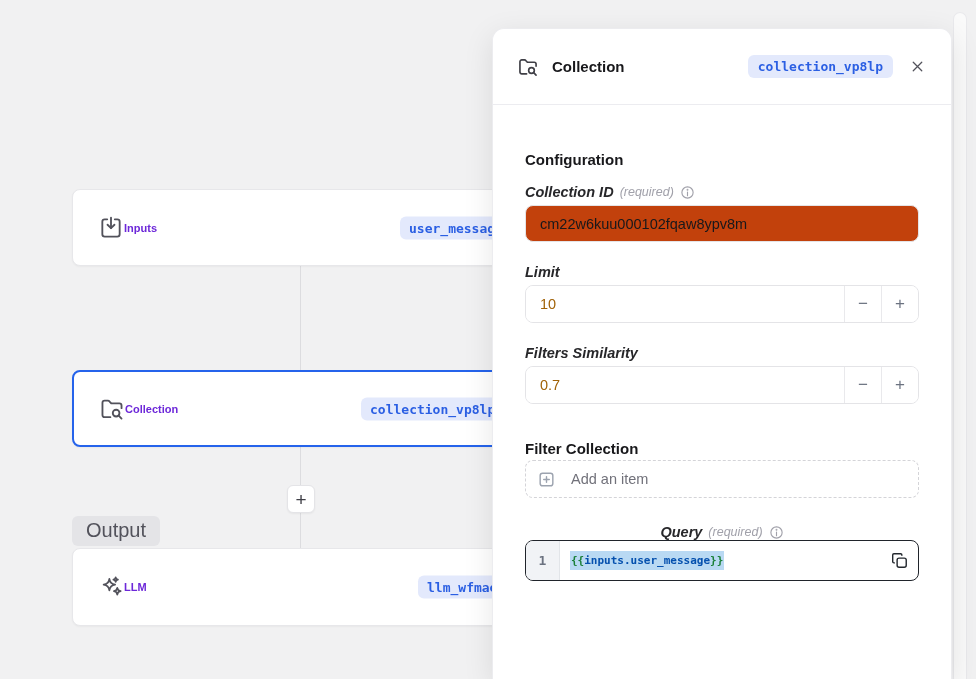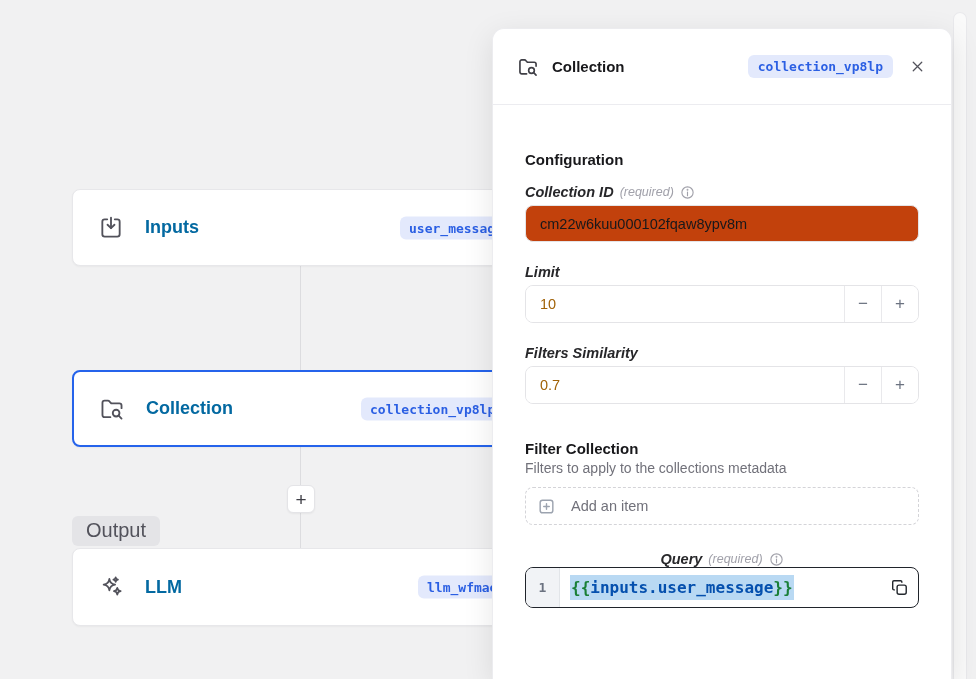--- a/index.html
+++ b/index.html
@@ -14,21 +14,21 @@
   .connector { position:absolute; width:1px; background:#dcdcdf; left:300px; }
   .connector.c1 { top:266px; height:104px; }
   .connector.c2 { top:447px; height:101px; }
 
   .node { position:absolute; left:72px; width:440px; height:77px; background:#fff;
           border:1px solid #e7e7ea; border-radius:8px; display:flex; align-items:center;
           padding-left:25px; box-shadow:0 1px 2px rgba(0,0,0,0.04); cursor:pointer; }
   .node.selected { border:2px solid #2563eb; }
   .node-icon { width:26px; height:26px; color:#52525b; flex:0 0 auto; display:flex; }
   .node-icon svg { width:100%; height:100%; }
-  .node-label { margin-left:21px; font-size:18px; font-weight:600; color:#0369a1; }
+  .node-label { font-size:11px; font-weight:600; color:#6d28d9; }
   .node-badge { position:absolute; top:50%; transform:translateY(-50%);
                 background:#e3e9fc; color:#2b5fe3; font-size:13px; padding:4px 9px;
                 border-radius:6px; white-space:nowrap; }
   .node-inputs { top:189px; }
   .node-inputs .node-badge { left:327px; }
   .node-collection { top:370px; }
   .node-collection .node-badge { left:287px; }
   .node-llm { top:548px; height:78px; }
   .node-llm .node-badge { left:345px; }
 
@@ -87,21 +87,21 @@
               display:flex; align-items:center; gap:15px; padding:0 11px; color:#71717a; font-size:14.5px;
               cursor:pointer; margin-bottom:26px; font-family:"Liberation Sans",sans-serif; }
   .add-item-icon { width:19px; height:19px; color:#9ca3af; display:flex; }
   .add-item-icon svg { width:100%; height:100%; }
 
   .label-row.query { margin-bottom:0;justify-content:center; }
   .code-editor { position:relative; display:flex; height:41px; border:1.5px solid #20242b;
                  border-radius:8px; background:#fff; overflow:hidden; }
   .gutter { width:34px; background:#f1f3f6; border-right:1px solid #e2e5e9; color:#6b7280;
             font-size:13px; display:flex; align-items:center; justify-content:center; }
-  .code-line { flex:1; display:flex; align-items:center; padding-left:10px; font-size:16px; }
+  .code-line { flex:1; display:flex; align-items:center; padding-left:10px; font-size:11px; }
   .sel { background:#b9d9f3; padding:3px 1px; }
   .tok-brace { color:#1a7f37; }
   .tok-var { color:#0550ae; }
   .copy-btn { position:absolute; right:7px; top:50%; transform:translateY(-50%); width:24px; height:24px;
               border:none; background:transparent; color:#24292f; display:flex; align-items:center;
               justify-content:center; cursor:pointer; }
   .copy-btn svg { width:19px; height:19px; }
 </style>
 </head>
 <body>
@@ -213,21 +213,20 @@
         <input class="num-input" readonly="" value="0.7" style="">
         <button class="step-btn">
           <span>−</span>
         </button>
         <button class="step-btn">
           <span>+</span>
         </button>
       </div>
 
       <div class="section-heading h-filter">Filter Collection</div>
-      <div class="filter-desc">Filters to apply to the collections metadata</div>
       <button class="add-item">
         <span class="add-item-icon">
           <svg viewBox="0 0 24 24" fill="none" stroke="currentColor" stroke-width="1.8" stroke-linecap="round" stroke-linejoin="round">
             <rect x="4" y="4" width="16" height="16" rx="3"></rect>
               <path d="M12 8.5v7M8.5 12h7"></path>
           </svg>
         </span>
         <span>Add an item</span>
       </button>
 

